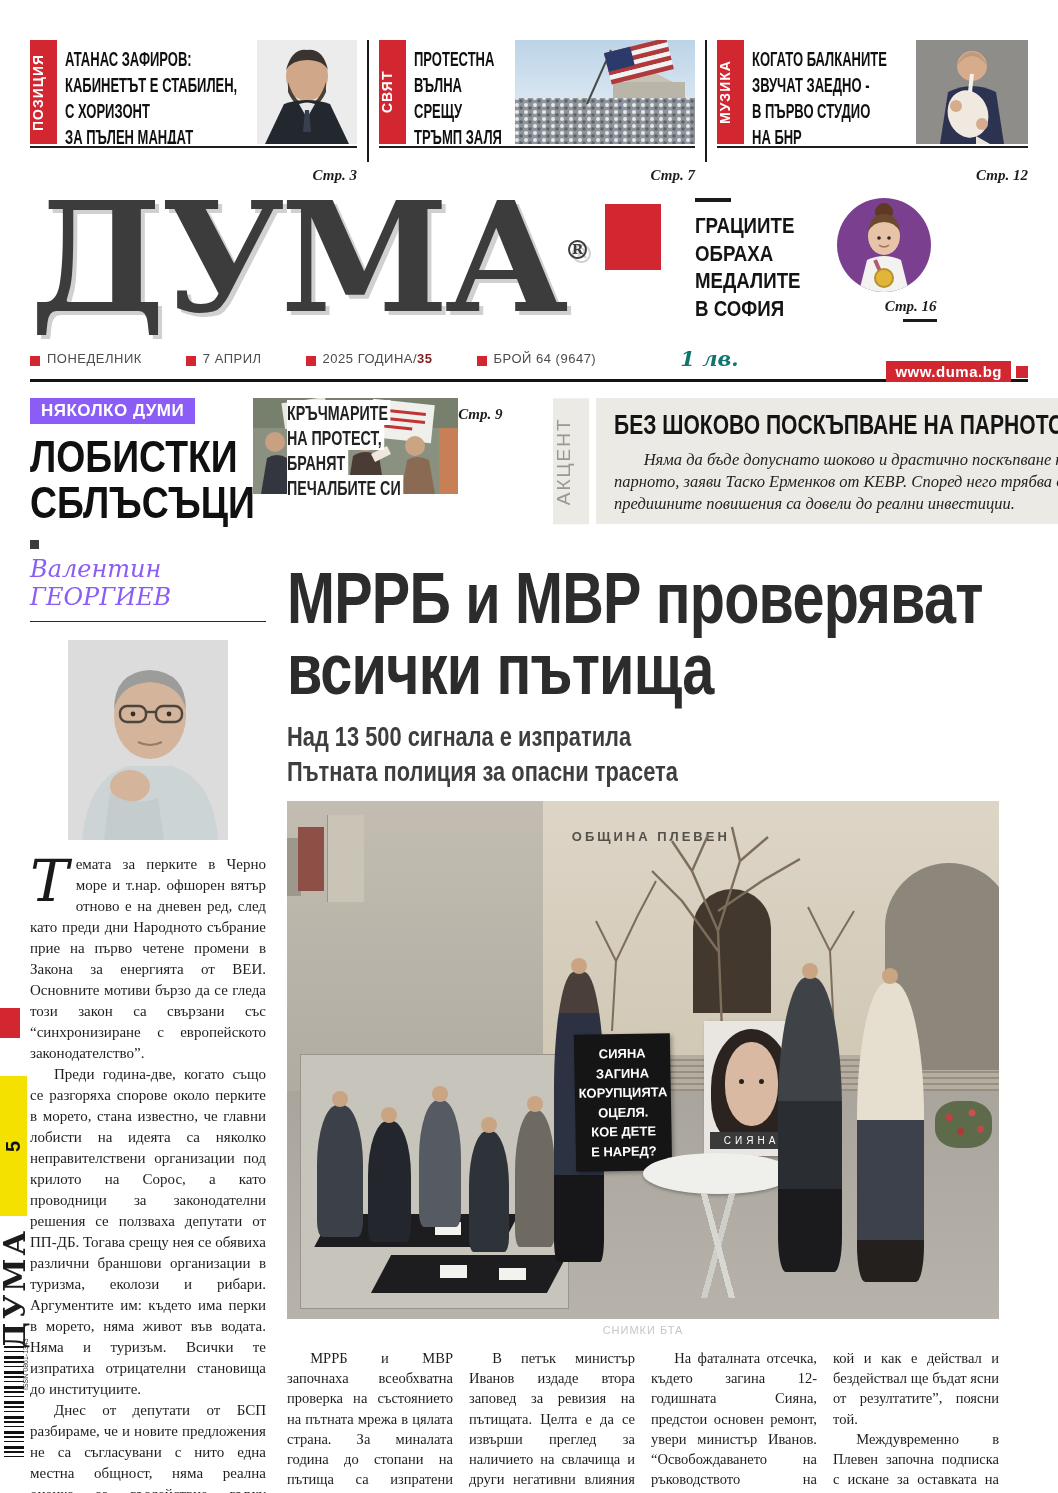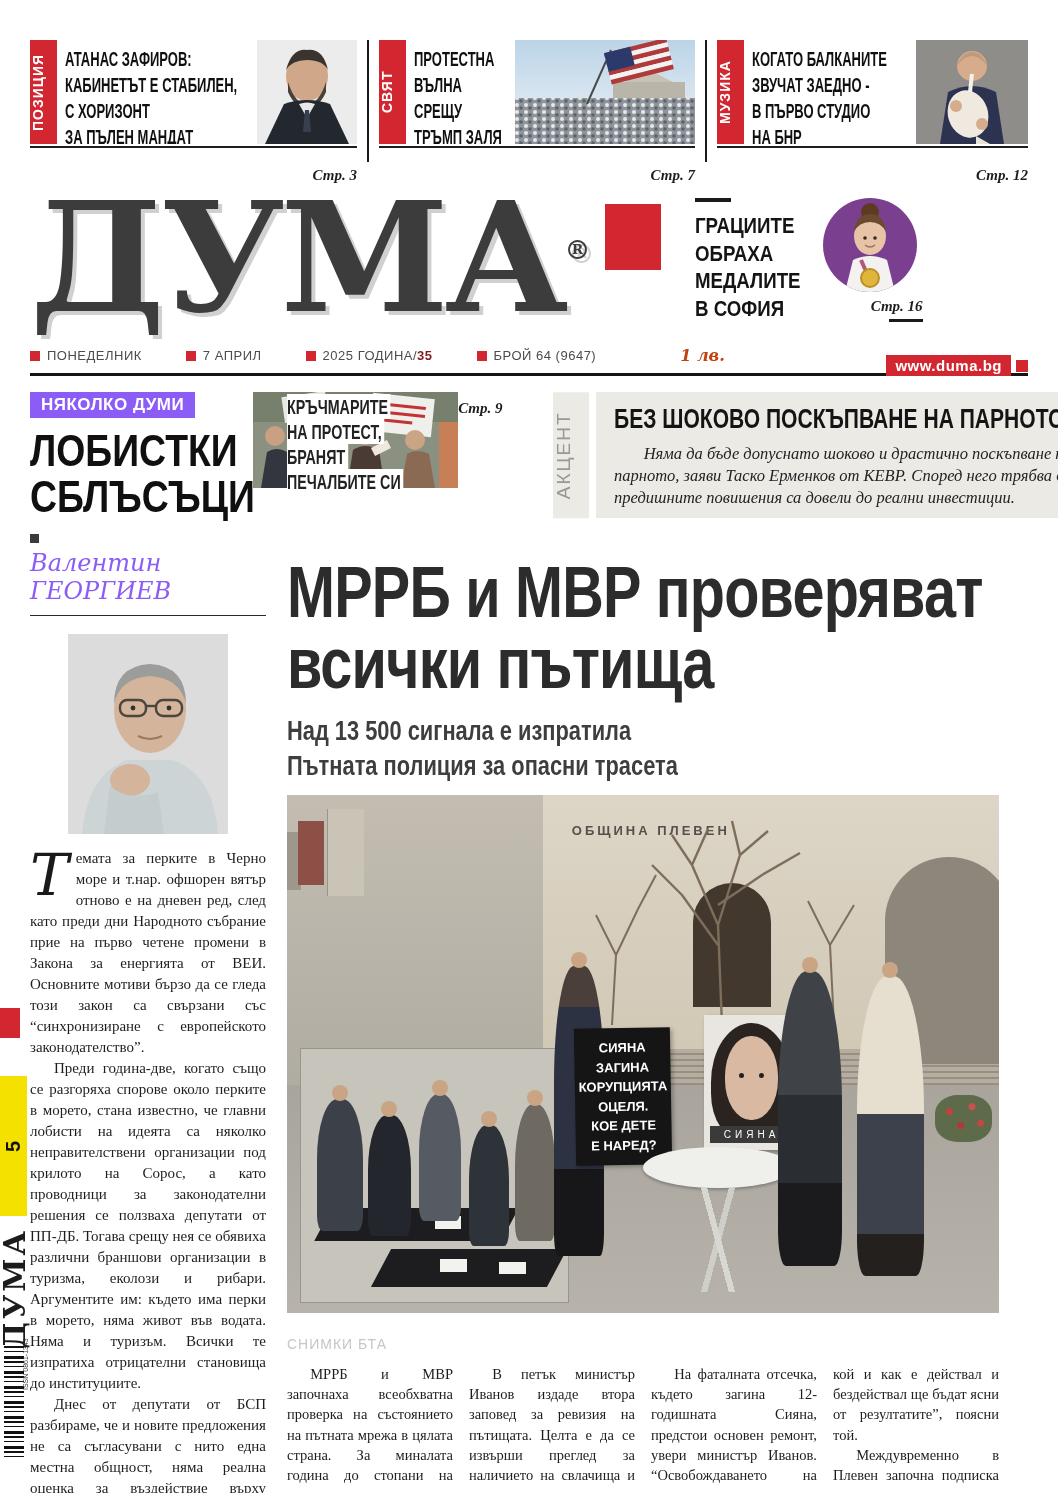--- a/index.html
+++ b/index.html
@@ -30,34 +30,34 @@
   .teaser .pageref { margin-top:19px; }
 
   
   .masthead { display:flex; margin-top:10px; height:152px; }
   .logo { font-family:"DejaVu Serif", serif; font-weight:bold; font-size:152px; line-height:.92; color:#3c3c3c;
       letter-spacing:-4px; text-shadow:4px 4px 0 rgba(120,120,120,.35); white-space:nowrap; }
   .logo sup { font-size:26px; letter-spacing:0; vertical-align:super; color:#3c3c3c; }
   .tagline-col { margin-left:14px; display:flex; flex-direction:column; }
   .tagline { font-family:"DejaVu Serif", serif; font-weight:bold; font-size:26px; line-height:1.1; color:#1c1c1c; }
   .red-square { width:56px; height:66px; background:#d22730; margin-top:16px; align-self:flex-end; }
-  .promo { margin-left:34px; display:flex; padding-top:10px; }
+  .promo { margin-left:34px; display:flex; gap:14px; padding-top:10px; }
   .promo-left { width:128px; }
   .promo-dash { width:36px; height:4px; background:#1a1a1a; margin-bottom:10px; }
   .promo-title { font-weight:bold; font-size:22px; line-height:1.25; color:#141414; transform:scaleX(.85); width:118%; }
   .promo-right { width:100px; text-align:right; }
   .gym-circle { width:94px; height:94px; border-radius:50%; overflow:hidden; }
   .promo-right .pageref { margin-top:6px; }
   .u-bar { width:34px; height:3px; background:#1a1a1a; margin:4px 0 0 auto; }
 
   
   .dateline { position:relative; display:flex; align-items:center; margin-top:6px; padding-bottom:8px; border-bottom:3px solid #141414; }
-  .d-item { display:flex; align-items:center; font-size:13px; color:#4c4c4c; letter-spacing:.5px; margin-right:44px; }
+  .d-item { display:flex; align-items:flex-end; font-size:13px; color:#4c4c4c; letter-spacing:.5px; margin-right:44px; }
   .d-bullet { width:10px; height:10px; background:#d22730; margin-right:7px; flex-shrink:0; }
-  .price { font-family:"DejaVu Serif", serif; font-weight:bold; font-style:italic; font-size:16px; color:#c2410c; margin-left:40px; }
+  .price { font-family:"DejaVu Serif", serif; font-weight:bold; font-style:italic; font-size:21px; color:#0f766e; margin-left:40px; }
   .website { position:absolute; right:0; bottom:-3px; display:flex; align-items:center; gap:5px; }
   .website-box { background:#d22730; color:#fff; font-weight:bold; font-size:15px; padding:2px 9px; letter-spacing:.5px; }
   .website-bullet { width:12px; height:12px; background:#d22730; }
 
   
   .content { display:flex; margin-top:16px; }
   .left-col { width:236px; flex-shrink:0; }
   .v-rule { width:1px; background:#a9a9a9; margin:0 11px 150px 10px; }
   .main-col { flex:1; }
 
@@ -127,21 +127,21 @@
   .ph-table-leg { position:absolute; left:57%; top:76%; width:7%; height:20%;
       background:linear-gradient(75deg, transparent 46%, #d8d8d2 46% 54%, transparent 54%),
                  linear-gradient(105deg, transparent 46%, #cfcfc9 46% 54%, transparent 54%); }
   .ph-man1 { left:69%; top:34%; width:9%; height:57%; background:linear-gradient(#3f4347 0 42%, #2a2d31 42% 72%, #1b1b1d 72%); }
   .ph-man2 { left:80%; top:35%; width:9.5%; height:58%; background:linear-gradient(#e6dfd0 0 46%, #3c414b 46% 86%, #23201d 86%); }
   .ph-flowers { position:absolute; left:91%; top:58%; width:8%; height:9%; border-radius:40%;
       background:radial-gradient(circle at 25% 35%, #c24040 3px, transparent 4px),
                  radial-gradient(circle at 65% 25%, #cc5050 3px, transparent 4px),
                  radial-gradient(circle at 45% 65%, #b23838 3px, transparent 4px),
                  radial-gradient(circle at 80% 60%, #c24848 3px, transparent 4px), #5d6b4a; }
-  .credit { width:712px; text-align:left; color:#c6c6c6; font-size:14px; letter-spacing:1px; margin-top:23px; }
+  .credit { width:712px; text-align:center; color:#c6c6c6; font-size:11px; letter-spacing:1px; margin-top:5px; }
 
   
   .cols { display:flex; gap:16px; width:712px; margin-top:12px; }
   .col { flex:1; }
   .col p { font-family:"Liberation Serif", serif; font-size:14.5px; line-height:1.4; color:#1d1d1d; text-align:justify; }
   .col p.ind { text-indent:1.6em; }
 
   
   .spine-red { position:absolute; left:0; top:1008px; width:20px; height:30px; background:#d22730; }
   .spine-yellow { position:absolute; left:0; top:1076px; width:27px; height:140px; background:#f5e100; display:flex; align-items:center; justify-content:center; }

